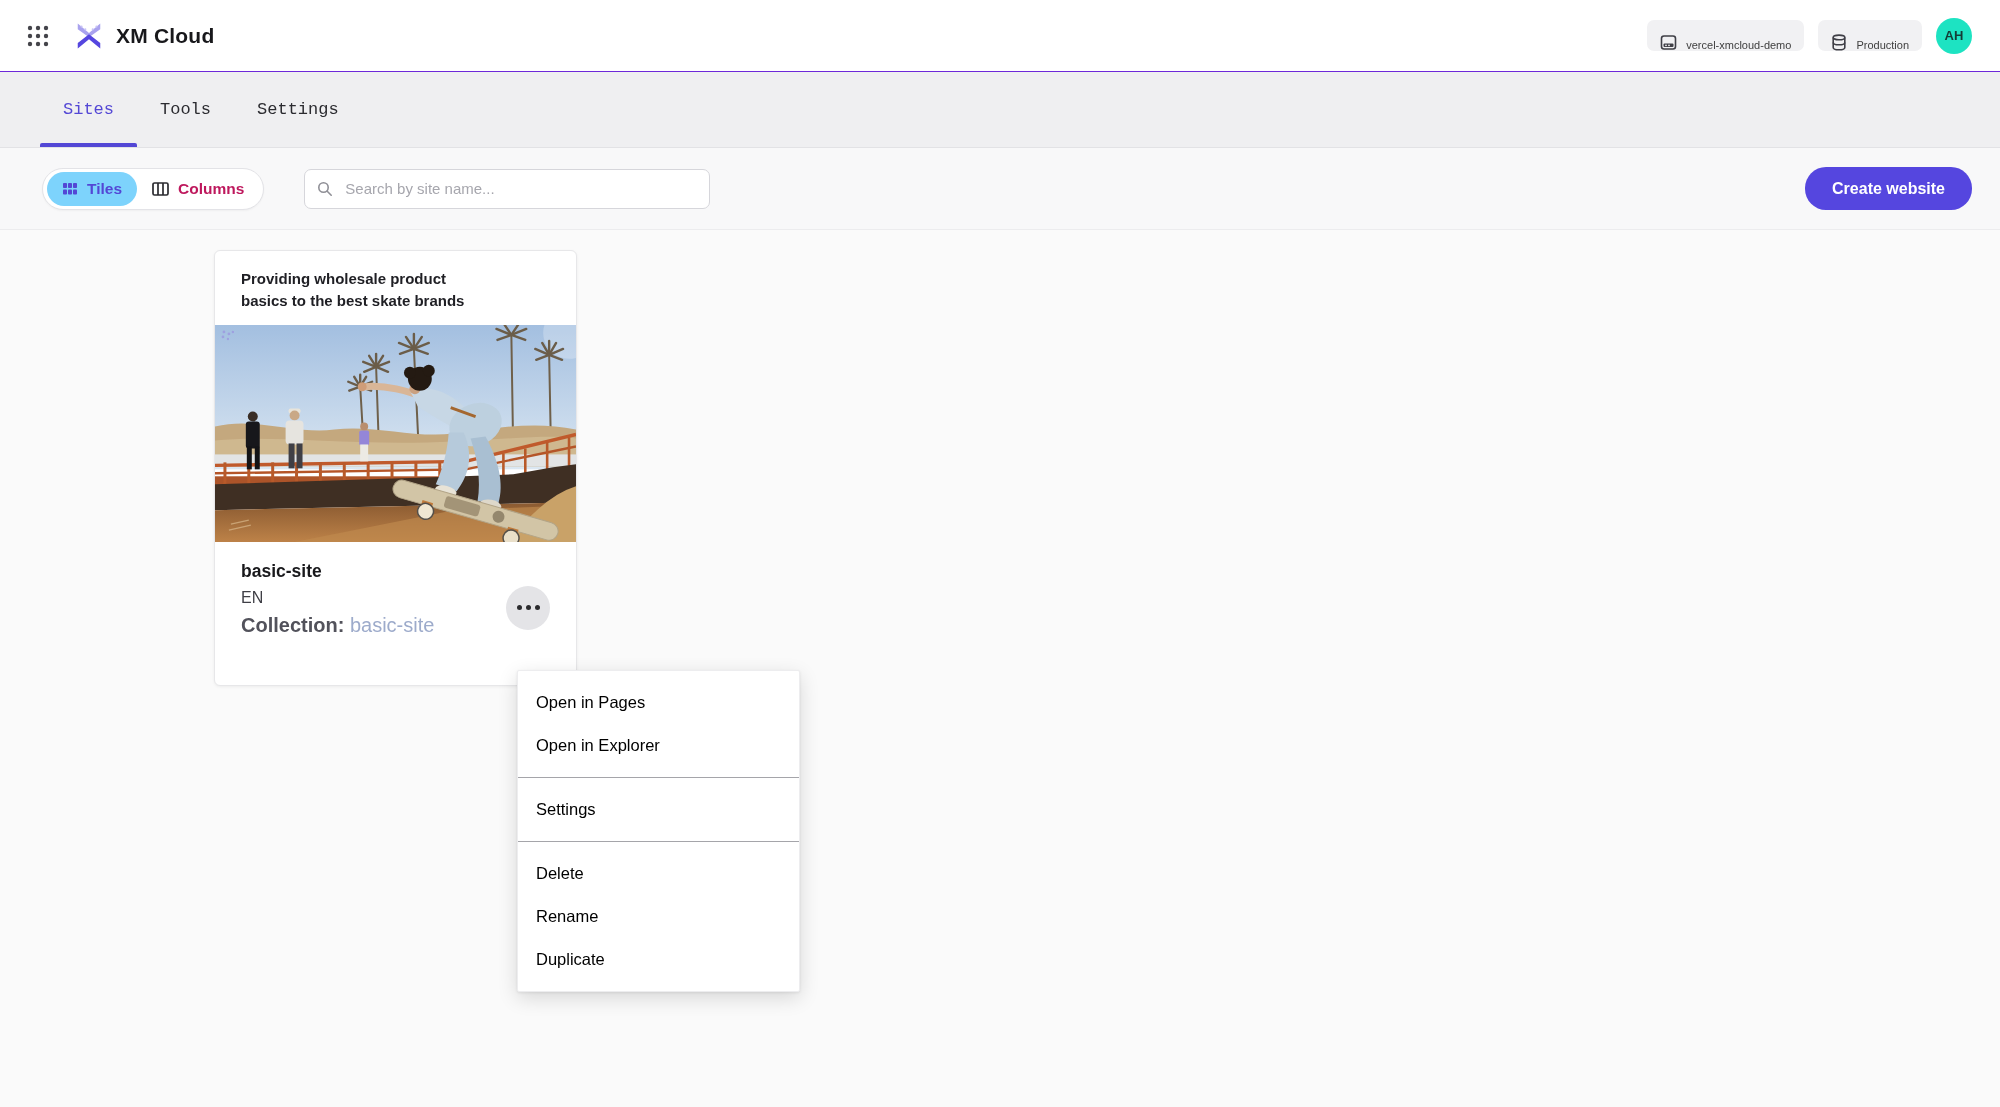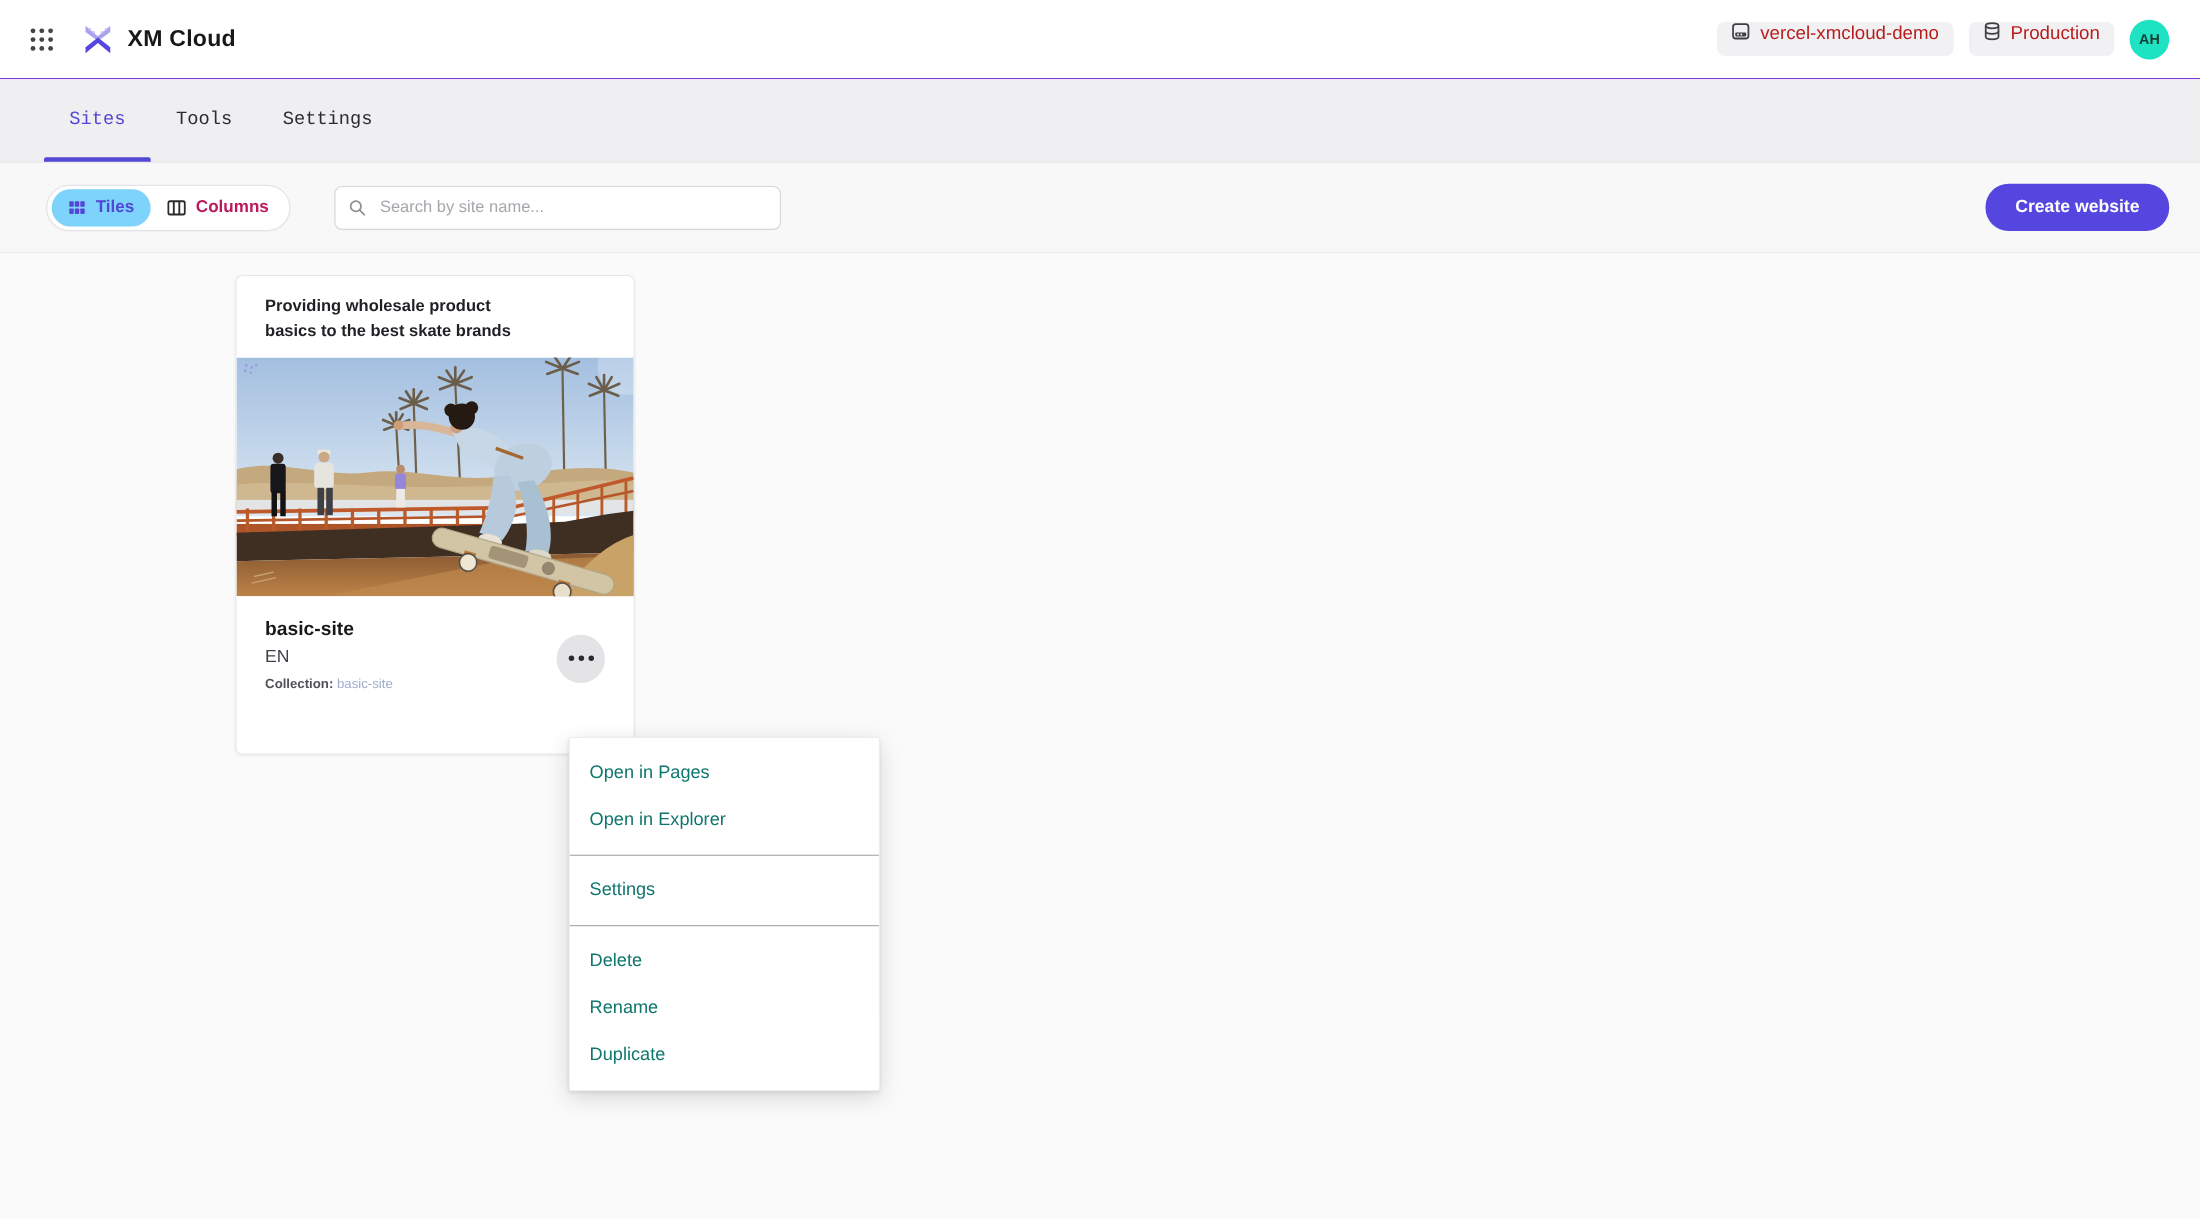--- a/index.html
+++ b/index.html
@@ -15,22 +15,22 @@
     height:72px; background:#ffffff; border-bottom:1px solid #6d28d9;
     display:flex; align-items:center; padding:0 28px 0 16px;
   }
   .apps-btn { width:44px; height:44px; border:none; background:transparent; border-radius:8px;
     display:flex; align-items:center; justify-content:center; cursor:pointer; }
   .logo-wrap { display:flex; align-items:center; gap:12px; margin-left:14px; }
   .app-title { font-size:21px; font-weight:bold; color:#18181b; letter-spacing:.2px; }
   .header-right { margin-left:auto; display:flex; align-items:center; gap:14px; }
   .badge {
     height:31px; background:#f1f1f3; border:none; border-radius:7px;
-    display:flex; align-items:flex-start; gap:9px; padding:0 13px;
-    font-size:17px; color:#b91c1c; font-family:inherit; cursor:pointer;
+    display:flex; align-items:flex-end; gap:9px; padding:0 13px;
+    font-size:11px; color:#404040; font-family:inherit; cursor:pointer;
   }
   .avatar {
     width:36px; height:36px; border-radius:50%; background:#1de3c2;
     display:flex; align-items:center; justify-content:center;
     font-size:13px; font-weight:bold; color:#143c36; cursor:pointer; border:none;
   }
 
   
   .tabstrip {
     height:76px; background:#efeff1; border-bottom:1px solid #e2e2e5;
@@ -81,40 +81,40 @@
     position:absolute; left:214px; top:250px; width:363px; height:436px;
     background:#ffffff; border:1px solid #e7e7e9; border-radius:6px;
     box-shadow:0 1px 3px rgba(0,0,0,.06); cursor:pointer;
   }
   .card-desc { padding:17px 26px 13px; font-size:15px; font-weight:bold;
     color:#1f1f24; line-height:1.45; }
   .card-img { display:block; width:361px; height:217px; }
   .card-info { padding:19px 26px; position:relative; }
   .site-name { font-size:17.5px; font-weight:bold; color:#18181b; }
   .site-lang { font-size:16px; color:#3f3f46; margin-top:7px; }
-  .site-coll { font-size:12px; margin-top:7px; }
+  .site-coll { font-size:20px; margin-top:7px; }
   .coll-label { color:#52525b; font-weight:bold; }
   .coll-value { color:#9dabcb; }
   .dots-btn {
     position:absolute; right:26px; bottom:26px; width:44px; height:44px;
     border-radius:50%; background:#e4e4e7; border:none; cursor:pointer;
     display:flex; align-items:center; justify-content:center; gap:4px;
   }
   .dots-btn i { width:5px; height:5px; border-radius:50%; background:#2b2b2e; display:block; }
 
   
   .menu {
     position:absolute; left:517px; top:670px; width:283px; background:#ffffff;
     border:1px solid #ededef; border-radius:2px;
     box-shadow:0 6px 20px rgba(0,0,0,.14), 0 1px 3px rgba(0,0,0,.08);
   }
   .menu-group { padding:10px 0; }
   .menu-item {
     display:block; width:100%; text-align:left; height:43px; line-height:43px;
-    padding:0 18px; font-size:16.5px; color:#0f766e; background:none; border:none;
+    padding:0 18px; font-size:16.5px; color:#000000; background:none; border:none;
     font-family:inherit; cursor:pointer; white-space:nowrap;
   }
   .menu-divider { height:1px; background:#a5a5aa; }
 
   svg { display:block; }
 </style>
 </head>
 <body>
 
 <div class="page">

